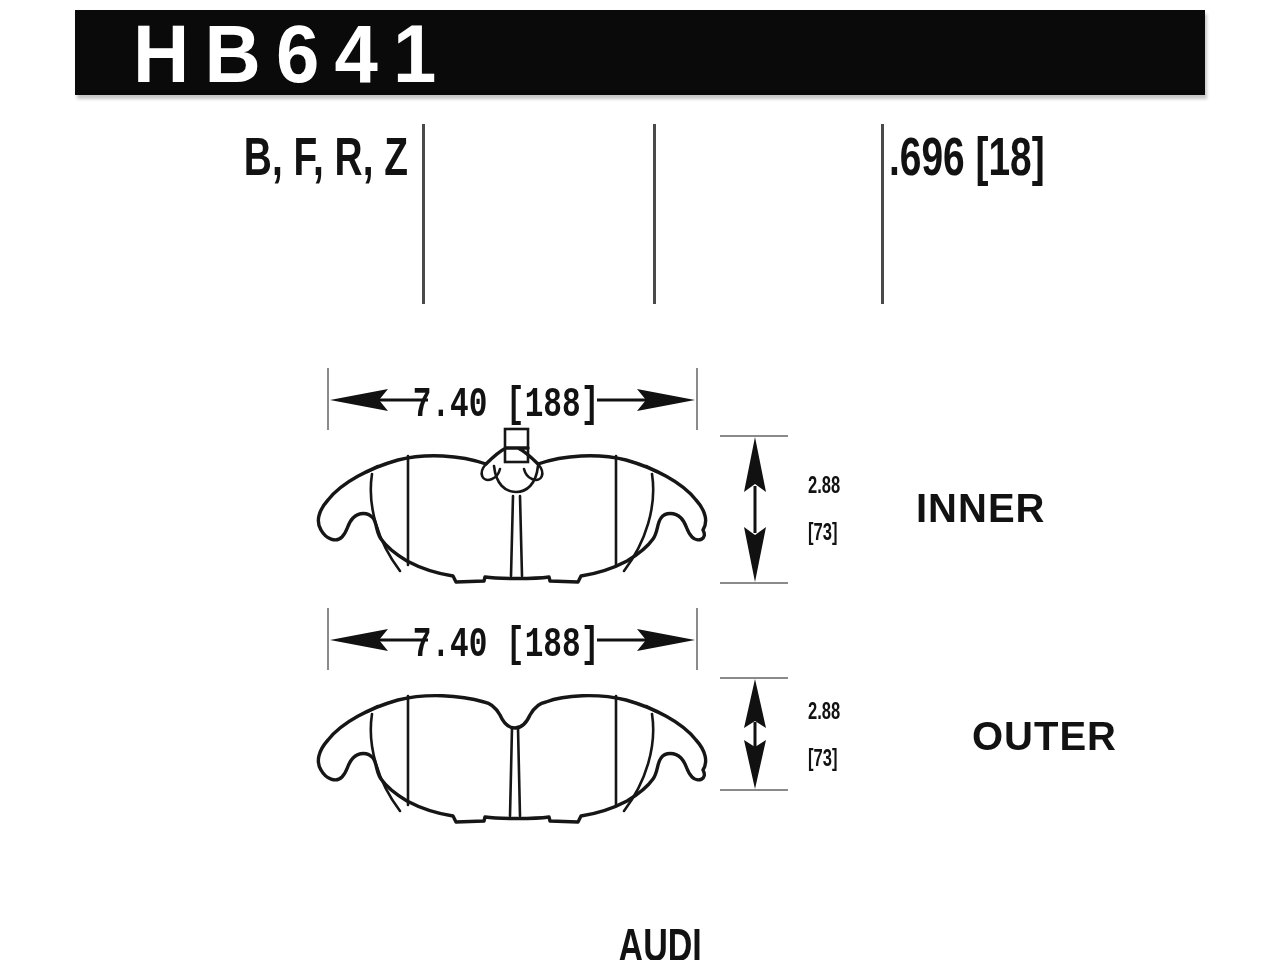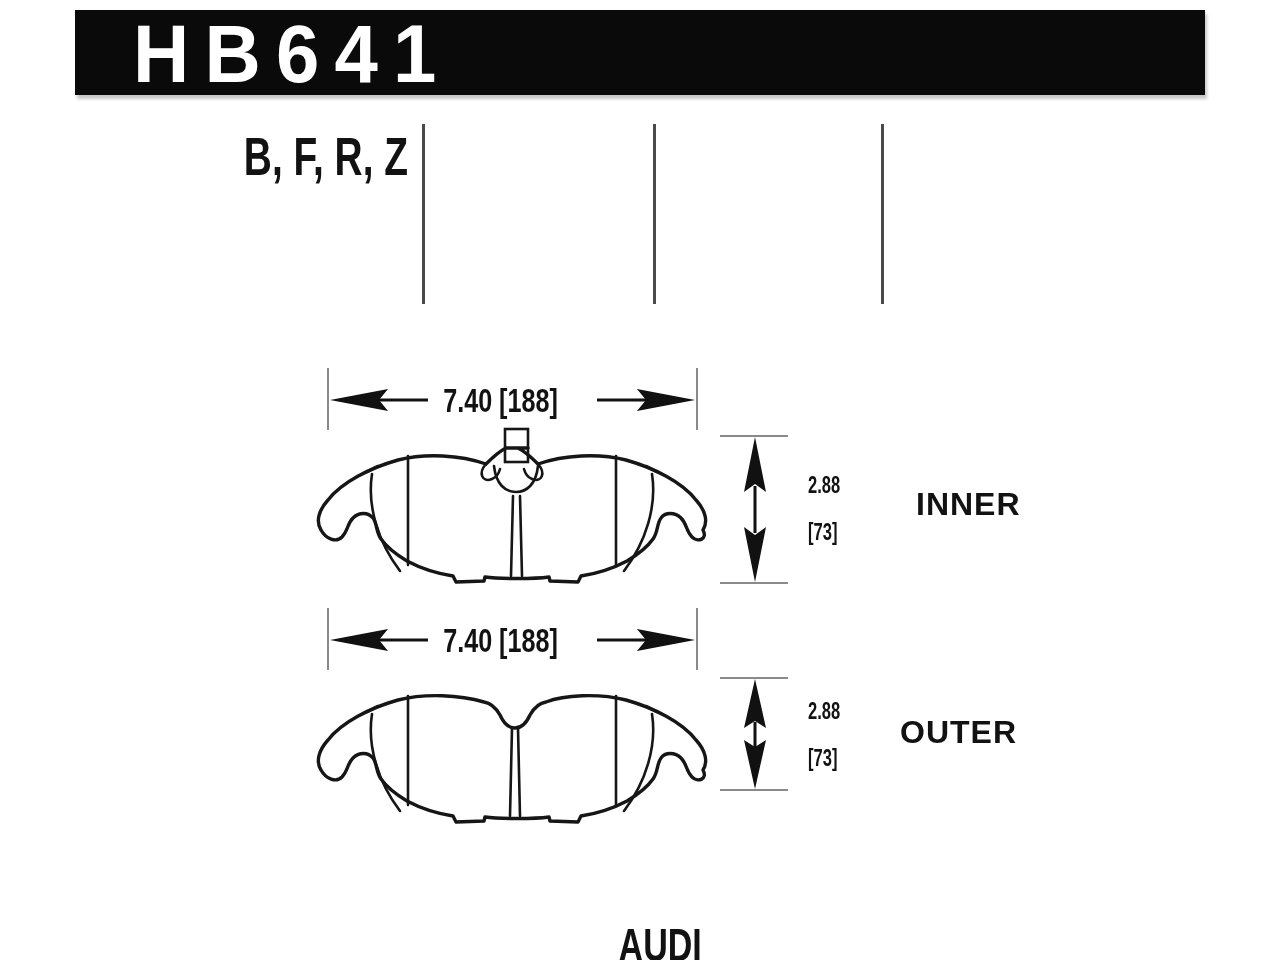--- a/index.html
+++ b/index.html
@@ -19,23 +19,23 @@
     font-size:82px;font-weight:bold;letter-spacing:16px;white-space:nowrap;
     transform:scaleX(0.95);transform-origin:left center;
   }
   
   .spec{font-size:54px;font-weight:bold;white-space:nowrap;line-height:60px;}
   .cond-l{display:inline-block;transform:scaleX(0.72);transform-origin:left center;}
   .cond-r{display:inline-block;transform:scaleX(0.72);transform-origin:right center;}
   .cond-c{display:inline-block;transform:scaleX(0.74);transform-origin:center center;}
   .divider{width:3px;background:#4a4a4a;top:124px;height:180px;}
   
-  .dim-text{font-size:34px;font-weight:bold;white-space:nowrap;}
+  .dim-text{font-size:42px;font-weight:bold;white-space:nowrap;font-family:Liberation Mono, monospace;}
   .vdim-text{font-size:23px;font-weight:bold;line-height:47px;white-space:nowrap;}
-  .pos-label{font-size:32px;font-weight:bold;letter-spacing:1px;white-space:nowrap;}
+  .pos-label{font-size:40px;font-weight:bold;letter-spacing:1px;white-space:nowrap;}
   .make-label{font-size:46px;font-weight:bold;}
   svg{display:block;overflow:visible;}
   .outline{fill:none;stroke:#161616;stroke-width:3.4;stroke-linejoin:round;stroke-linecap:round;}
   .thin{fill:none;stroke:#161616;stroke-width:2.6;stroke-linecap:round;}
   .arrow{fill:#111111;stroke:none;}
   .shaft{stroke:#111111;stroke-width:3;}
   .ext{stroke:#8a8a8a;stroke-width:2;}
 </style>
 </head>
 <body>
@@ -47,20 +47,23 @@
   </div>
 
   <div class="abs spec" style="left:180px;top:126px;width:230px;text-align:left;">
     <span class="cond-r">B, F, R, Z</span>
   </div>
   <div class="abs divider" style="left:422px;"></div>
 
   <div class="abs divider" style="left:653px;"></div>
 
   <div class="abs divider" style="left:881px;"></div>
+  <div class="abs spec" style="left:889px;top:126px;">
+    <span class="cond-l">.696 [18]</span>
+  </div>
 
   <svg class="abs" style="left:320px;top:367px;" width="384" height="66" viewBox="0 0 384 66">
     <line class="ext" x1="8" y1="1" x2="8" y2="63"></line>
     <line class="ext" x1="377" y1="1" x2="377" y2="63"></line>
     <polygon class="arrow" points="10,33 68,22 59,33 68,44"></polygon>
     <line class="shaft" x1="59" y1="33" x2="108" y2="33"></line>
     <polygon class="arrow" points="375,33 317,22 326,33 317,44"></polygon>
     <line class="shaft" x1="277" y1="33" x2="326" y2="33"></line>
   </svg>
   <div class="abs dim-text" style="left:380px;top:381px;width:240px;text-align:center;">
@@ -174,19 +177,19 @@
     <line class="ext" x1="0" y1="6" x2="68" y2="6"></line>
     <line class="ext" x1="0" y1="118" x2="68" y2="118"></line>
     <polygon class="arrow" points="35,7 24,56 35,49 46,56"></polygon>
     <line class="shaft" x1="35" y1="50" x2="35" y2="75"></line>
     <polygon class="arrow" points="35,117 24,68 35,75 46,68"></polygon>
   </svg>
   <div class="abs vdim-text" style="left:808px;top:688px;">
     <div><span class="cond-l">2.88</span></div>
     <div><span class="cond-l">[73]</span></div>
   </div>
-  <div class="abs pos-label" style="left:900px;top:714px;">OUTER</div>
+  <div class="abs pos-label" style="left:972px;top:714px;">OUTER</div>
 
   <div class="abs make-label" style="left:560px;top:894px;width:200px;text-align:center;margin-top:24px;">
     <span class="cond-c">AUDI</span>
   </div>
 
 </div>
 
 </body></html>

